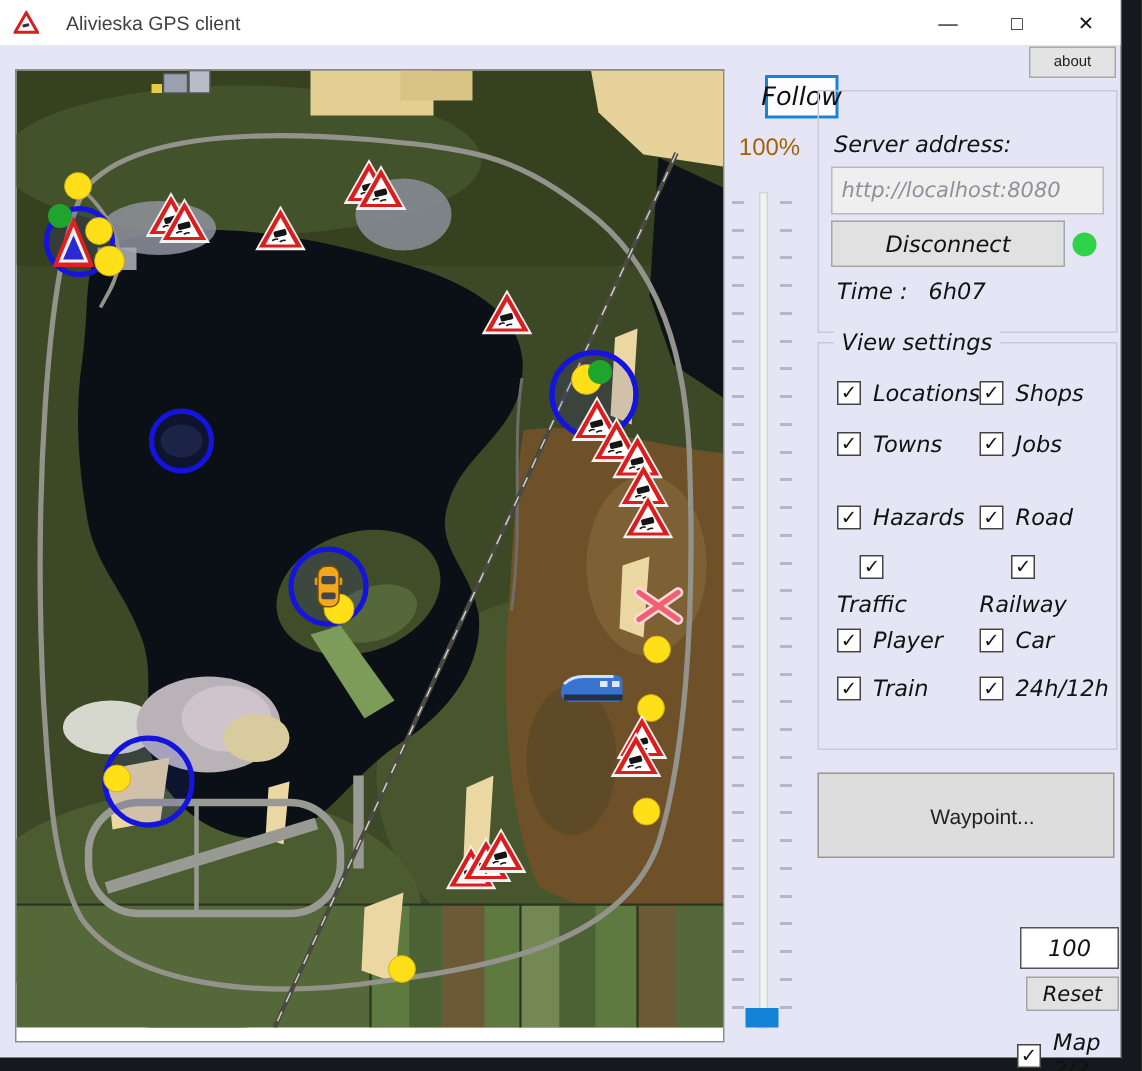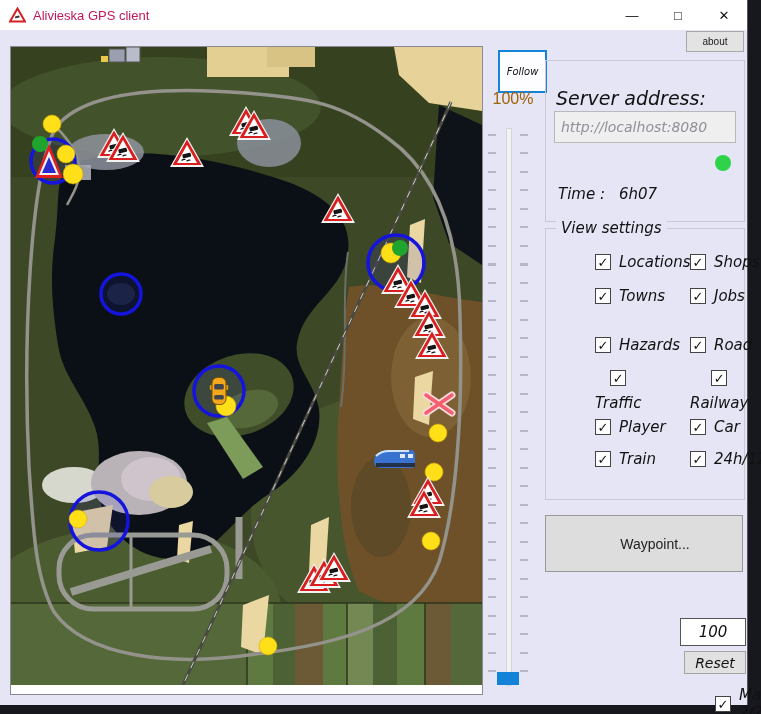--- a/index.html
+++ b/index.html
@@ -1,50 +1,50 @@
 <!DOCTYPE html>
 <html><head>
 <meta charset="utf-8">
 <style>
   html,body{margin:0;padding:0;}
   body{width:761px;height:714px;background:#17171e;font-family:"Liberation Sans",sans-serif;overflow:hidden;}
   .window{position:absolute;left:0;top:0;width:747px;height:705px;background:#e5e5f5;border-right:1px solid #555;}
   
   .titlebar{position:absolute;left:0;top:0;width:747px;height:30px;background:#ffffff;display:flex;align-items:center;}
   .app-icon{margin-left:9px;width:17px;height:16px;}
-  .title{margin-left:7px;font-size:13px;color:#be185d;}
+  .title{margin-left:18px;font-size:13px;color:#404040;}
   .win-controls{position:absolute;right:0;top:0;height:30px;display:flex;}
   .win-btn{width:46px;height:30px;display:flex;align-items:center;justify-content:center;font-size:13px;color:#111;cursor:default;}
   
   .map-panel{position:absolute;left:10px;top:46px;width:473px;height:649px;background:#ffffff;border:1px solid #8a8a94;box-sizing:border-box;}
   .map-panel svg{display:block;}
   
-  .follow-btn{position:absolute;left:498px;top:50px;width:49px;height:43px;background:#fdfdff;border:2px solid #1483d8;font-size:10px;color:#111;box-sizing:border-box;display:flex;align-items:center;justify-content:center;}
+  .follow-btn{position:absolute;left:510px;top:50px;width:49px;height:29px;background:#fdfdff;border:2px solid #1483d8;font-size:17px;color:#111;box-sizing:border-box;display:flex;align-items:center;justify-content:center;}
   .zoom-label{position:absolute;left:489px;top:90px;width:48px;text-align:center;font-size:16px;color:#a16207;}
   .slider{position:absolute;left:486px;top:128px;width:44px;height:562px;}
   .ticks{position:absolute;top:6px;bottom:10px;width:8px;background:repeating-linear-gradient(to bottom,#b6b6c6 0,#b6b6c6 2px,transparent 2px,transparent 18.5px);}
   .ticks.left{left:2px;}
   .ticks.right{right:2px;}
   .track{position:absolute;left:20px;top:0;width:4px;height:556px;background:#f2f2f2;border:1px solid #d5d5d5;}
   .thumb{position:absolute;left:11px;top:544px;width:22px;height:13px;background:#1283d6;}
   
   .hw{font-family:"DejaVu Sans",sans-serif;font-style:italic;}
   .about-btn{position:absolute;left:686px;top:31px;width:58px;height:21px;background:#e3e3e3;border:1px solid #a9a9a9;font-size:10px;color:#222;}
   .group{position:absolute;border:1px solid #c9c9d6;box-sizing:border-box;}
   .group-label{position:absolute;top:-10px;left:10px;background:#e5e5f5;padding:0 5px;font-size:15px;color:#111;white-space:nowrap;}
   .srv-group{left:545px;top:60px;width:200px;height:162px;}
-  .field-label{position:absolute;font-size:19px;color:#111;white-space:nowrap;}
+  .field-label{position:absolute;font-size:15px;color:#111;white-space:nowrap;}
   .srv-addr-label{left:10px;top:26px;}
   .srv-input{position:absolute;left:8px;top:50px;width:182px;height:20px;background:#efefef;border:1px solid #b9b9b9;color:#90909a;font-size:14px;font-family:"DejaVu Sans",sans-serif;font-style:italic;padding:15px 6px;box-sizing:border-box;}
   .disconnect-btn{position:absolute;left:8px;top:86px;width:156px;height:31px;background:#e1e1e1;border:1px solid #a5a5a5;font-size:15px;color:#111;}
   .status-dot{position:absolute;left:169px;top:94px;width:16px;height:16px;border-radius:50%;background:#2fd34a;}
   .time-row{position:absolute;left:12px;top:124px;font-size:15px;color:#111;}
   .time-val{margin-left:14px;}
   .view-group{left:545px;top:228px;width:200px;height:272px;}
-  .cb{position:absolute;display:flex;align-items:center;gap:8px;font-size:15px;color:#111;cursor:default;margin-left:37px;}
+  .cb{position:absolute;display:flex;align-items:center;gap:8px;font-size:15px;color:#111;cursor:default;}
   .cb .box{width:14px;height:14px;background:#fff;border:1px solid #444;display:flex;align-items:center;justify-content:center;font-size:13px;line-height:13px;color:#111;flex:0 0 auto;font-style:normal;font-family:"DejaVu Sans",sans-serif;}
   .cb.checked .box::after{content:"✓";}
   .col1{left:12px;}
   .col2{left:107px;}
   .row1{top:24px;} .row2{top:58px;} .row3{top:107px;} .row4{top:141px;flex-direction:column;} .row5{top:189px;} .row6{top:221px;}
   .waypoint-btn{position:absolute;left:545px;top:515px;width:198px;height:57px;background:#dddddd;border:1px solid #989898;font-size:14px;color:#222;font-family:"Liberation Sans",sans-serif;padding-left:28px;}
   .interval-label{position:absolute;left:540px;top:624px;width:134px;text-align:right;font-size:15px;color:#111;}
   .interval-input{position:absolute;left:680px;top:618px;width:66px;height:28px;background:#ffffff;border:1px solid #555;text-align:center;font-size:15px;color:#111;font-family:"DejaVu Sans",sans-serif;font-style:italic;box-sizing:border-box;}
   .reset-btn{position:absolute;left:684px;top:651px;width:62px;height:23px;background:#e1e1e1;border:1px solid #a5a5a5;font-size:14px;color:#111;}
   .map-toggle{left:678px;top:686px;position:absolute;}
@@ -226,20 +226,21 @@
     <div class="track"></div>
     <div class="ticks right"></div>
     <div class="thumb"></div>
   </div>
 
   <button class="about-btn">about</button>
 
   <div class="group srv-group">
     <span class="field-label hw srv-addr-label">Server address:</span>
     <input class="srv-input" type="text" value="http://localhost:8080" style="">
+    <button class="disconnect-btn hw">Disconnect</button>
     <span class="status-dot"></span>
     <div class="time-row hw">
       <span>Time :</span><span class="time-val">6h07</span>
     </div>
   </div>
 
   <div class="group view-group">
     <span class="group-label hw">View settings</span>
     <label class="cb checked col1 row1 hw">
         <span class="box"></span>

